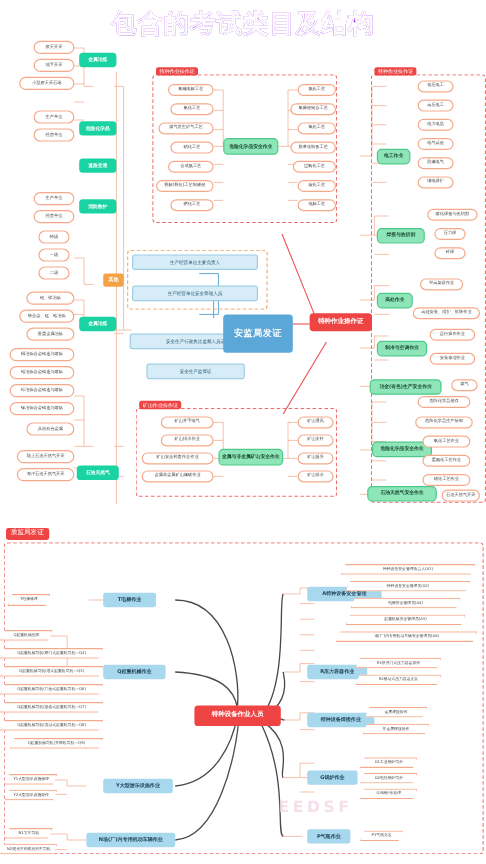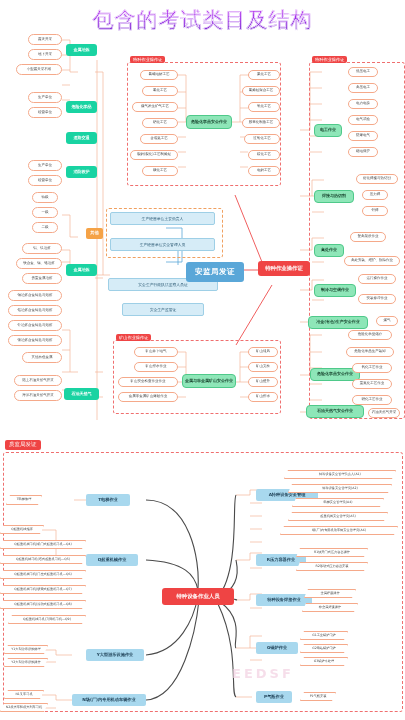--- a/index.html
+++ b/index.html
@@ -2,21 +2,21 @@
 <html><head>
 <meta charset="utf-8">
 <style>
   html,body{margin:0;padding:0;background:#ffffff;}
   body{width:405px;height:720px;position:relative;overflow:hidden;
        font-family:"DejaVu Sans","Liberation Sans",sans-serif;}
   #stage{position:absolute;left:0;top:0;width:405px;height:720px;}
 
   
   .title{position:absolute;left:0;top:6px;width:405px;text-align:center;
-         font-size:21px;font-weight:normal;letter-spacing:1px;
+         font-size:21px;font-weight:bold;letter-spacing:1px;
          background:linear-gradient(180deg,#c23cf0 0%,#9b28e8 45%,#6a18c8 100%);
          -webkit-background-clip:text;background-clip:text;color:transparent;
          -webkit-text-stroke:0.6px #ffffff;}
 
   
   .frame{position:absolute;border:1px dashed #f08a8a;border-radius:3px;background:transparent;}
   .frame.red{border-color:#ef6f6f;}
   .frame.org{border-color:#f0a060;}
   .tag{position:absolute;background:#ef4444;color:#fff;font-size:4.2px;
        padding:1.5px 3px;border-radius:2px;white-space:nowrap;line-height:1;}
@@ -216,21 +216,21 @@
   <div class="node n-pill" style="left:14px;top:375px;width:48px;height:11px;">陆上石油天然气开采</div>
   <div class="node n-pill" style="left:14px;top:390px;width:48px;height:11px;">海洋石油天然气开采</div>
   <div class="node n-teal" style="left:64px;top:388px;width:35px;height:12px;">石油天然气</div>
 
   <div class="node n-orange" style="left:86px;top:228px;width:17px;height:11px;">其他</div>
   <div class="node n-blue-lt" style="left:110px;top:212px;width:105px;height:13px;">生产经营单位主要负责人</div>
   <div class="node n-blue-lt" style="left:110px;top:238px;width:105px;height:13px;">生产经营单位安全管理人员</div>
   <div class="node n-blue-lt" style="left:108px;top:278px;width:110px;height:13px;">安全生产行政执法监察人员证</div>
   <div class="node n-blue-lt" style="left:122px;top:303px;width:82px;height:13px;">安全生产监管证</div>
 
-  <div class="node n-blue-main" style="left:186px;top:262px;width:58px;height:20px;">安监局发证</div>
+  <div class="node n-blue-main" style="left:186px;top:262px;width:58px;height:32px;">安监局发证</div>
   <div class="node n-red-main" style="left:258px;top:261px;width:52px;height:15px;">特种作业操作证</div>
 
   <div class="node n-green" style="left:186px;top:115px;width:46px;height:14px;">危险化学品安全作业</div>
   <div class="node n-pill" style="left:140px;top:70px;width:38px;height:10px;">氯碱电解工艺</div>
   <div class="node n-pill" style="left:142px;top:86px;width:36px;height:10px;">氯化工艺</div>
   <div class="node n-pill" style="left:132px;top:102px;width:46px;height:10px;">煤气发生炉气工艺</div>
   <div class="node n-pill" style="left:142px;top:118px;width:36px;height:10px;">硝化工艺</div>
   <div class="node n-pill" style="left:140px;top:134px;width:38px;height:10px;">合成氨工艺</div>
   <div class="node n-pill" style="left:130px;top:150px;width:48px;height:10px;">裂解(裂化)工艺制烯烃</div>
   <div class="node n-pill" style="left:142px;top:166px;width:36px;height:10px;">磺化工艺</div>

